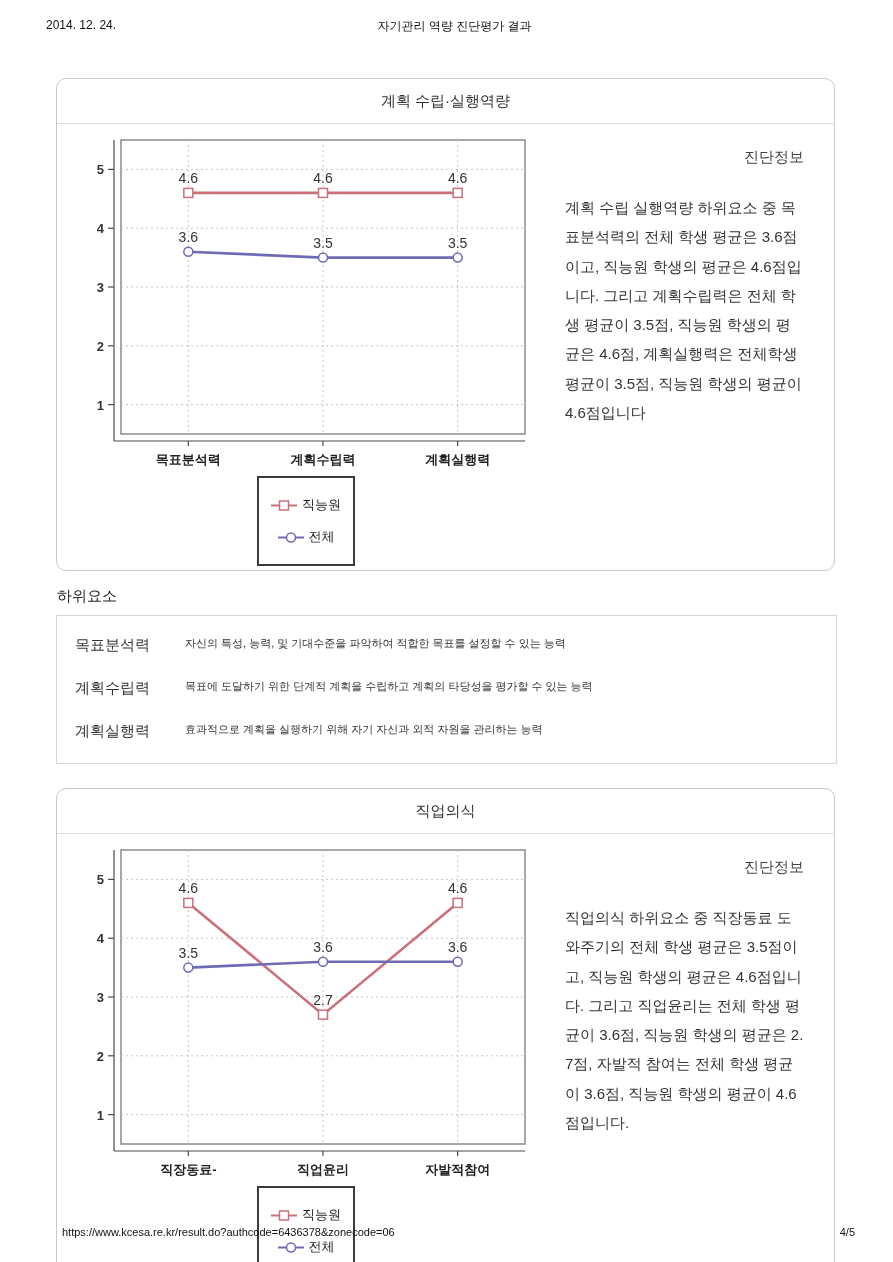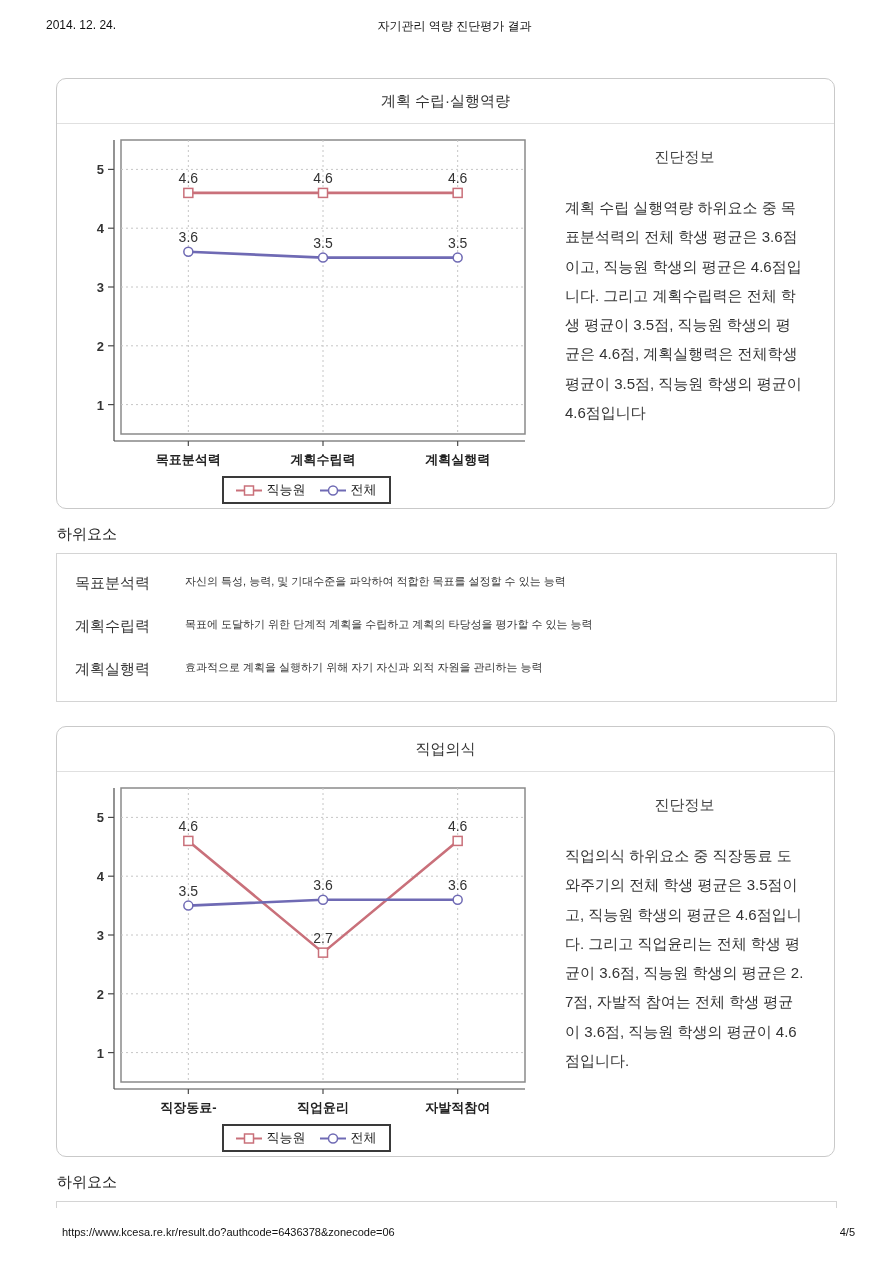--- a/index.html
+++ b/index.html
@@ -17,26 +17,26 @@
   
   .panel{
     margin:0 56px;width:779px;border:1px solid #c9c9c9;border-radius:10px;
     background:#fff;box-sizing:border-box;
   }
   .panel-title{height:44px;line-height:44px;text-align:center;font-size:15px;color:#333;}
   .panel-divider{border-top:1px solid #e0e0e0;height:0;}
   .panel-body{display:flex;padding:10px 24px 4px 24px;}
   .chart-col{width:470px;flex:0 0 470px;}
   .info-col{flex:1;padding:14px 6px 0 14px;}
-  .info-title{text-align:center;font-size:15px;color:#444;margin-bottom:26px;}
+  .info-title{text-align:right;font-size:15px;color:#444;margin-bottom:26px;}
   .info-text{font-size:15px;line-height:1.95;color:#333;word-break:break-all;}
   .legend-wrap{display:flex;justify-content:center;width:450px;margin-top:2px;}
   .legend-box{
     display:inline-flex;align-items:center;gap:14px;border:2px solid #3a3a3a;
-    background:#fff;padding:3px 12px;font-size:13px;color:#222;
+    background:#fff;padding:18px 12px;font-size:13px;color:#222;flex-direction:column;
   }
   .legend-item{display:inline-flex;align-items:center;gap:5px;}
   
   .sub-heading{margin:16px 0 0 57px;font-size:15px;color:#222;}
   .sub-table{
     margin:9px 56px 0 56px;border:1px solid #d4d4d4;box-sizing:border-box;
     padding:8px 0 10px 0;background:#fff;
   }
   .sub-row{display:flex;padding:12px 0;}
   .sub-term{width:110px;flex:0 0 110px;padding-left:18px;font-size:15px;color:#333;}

